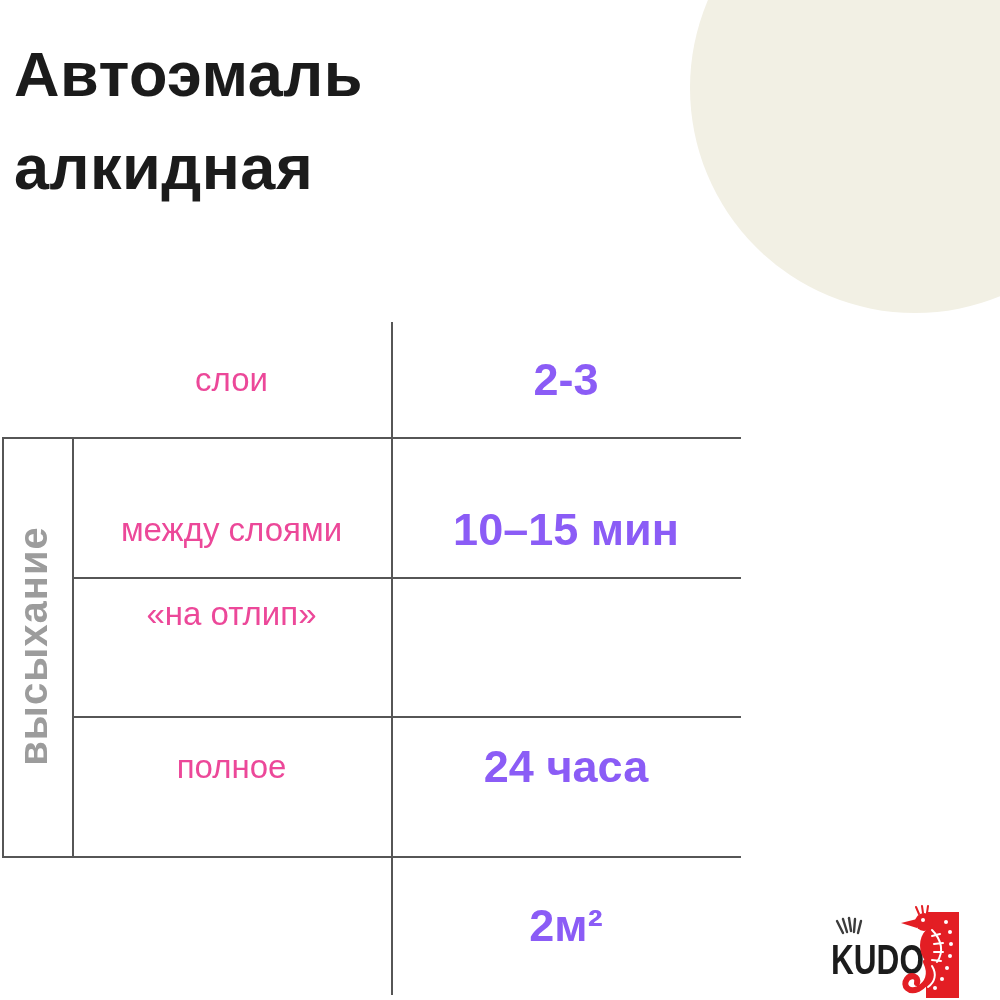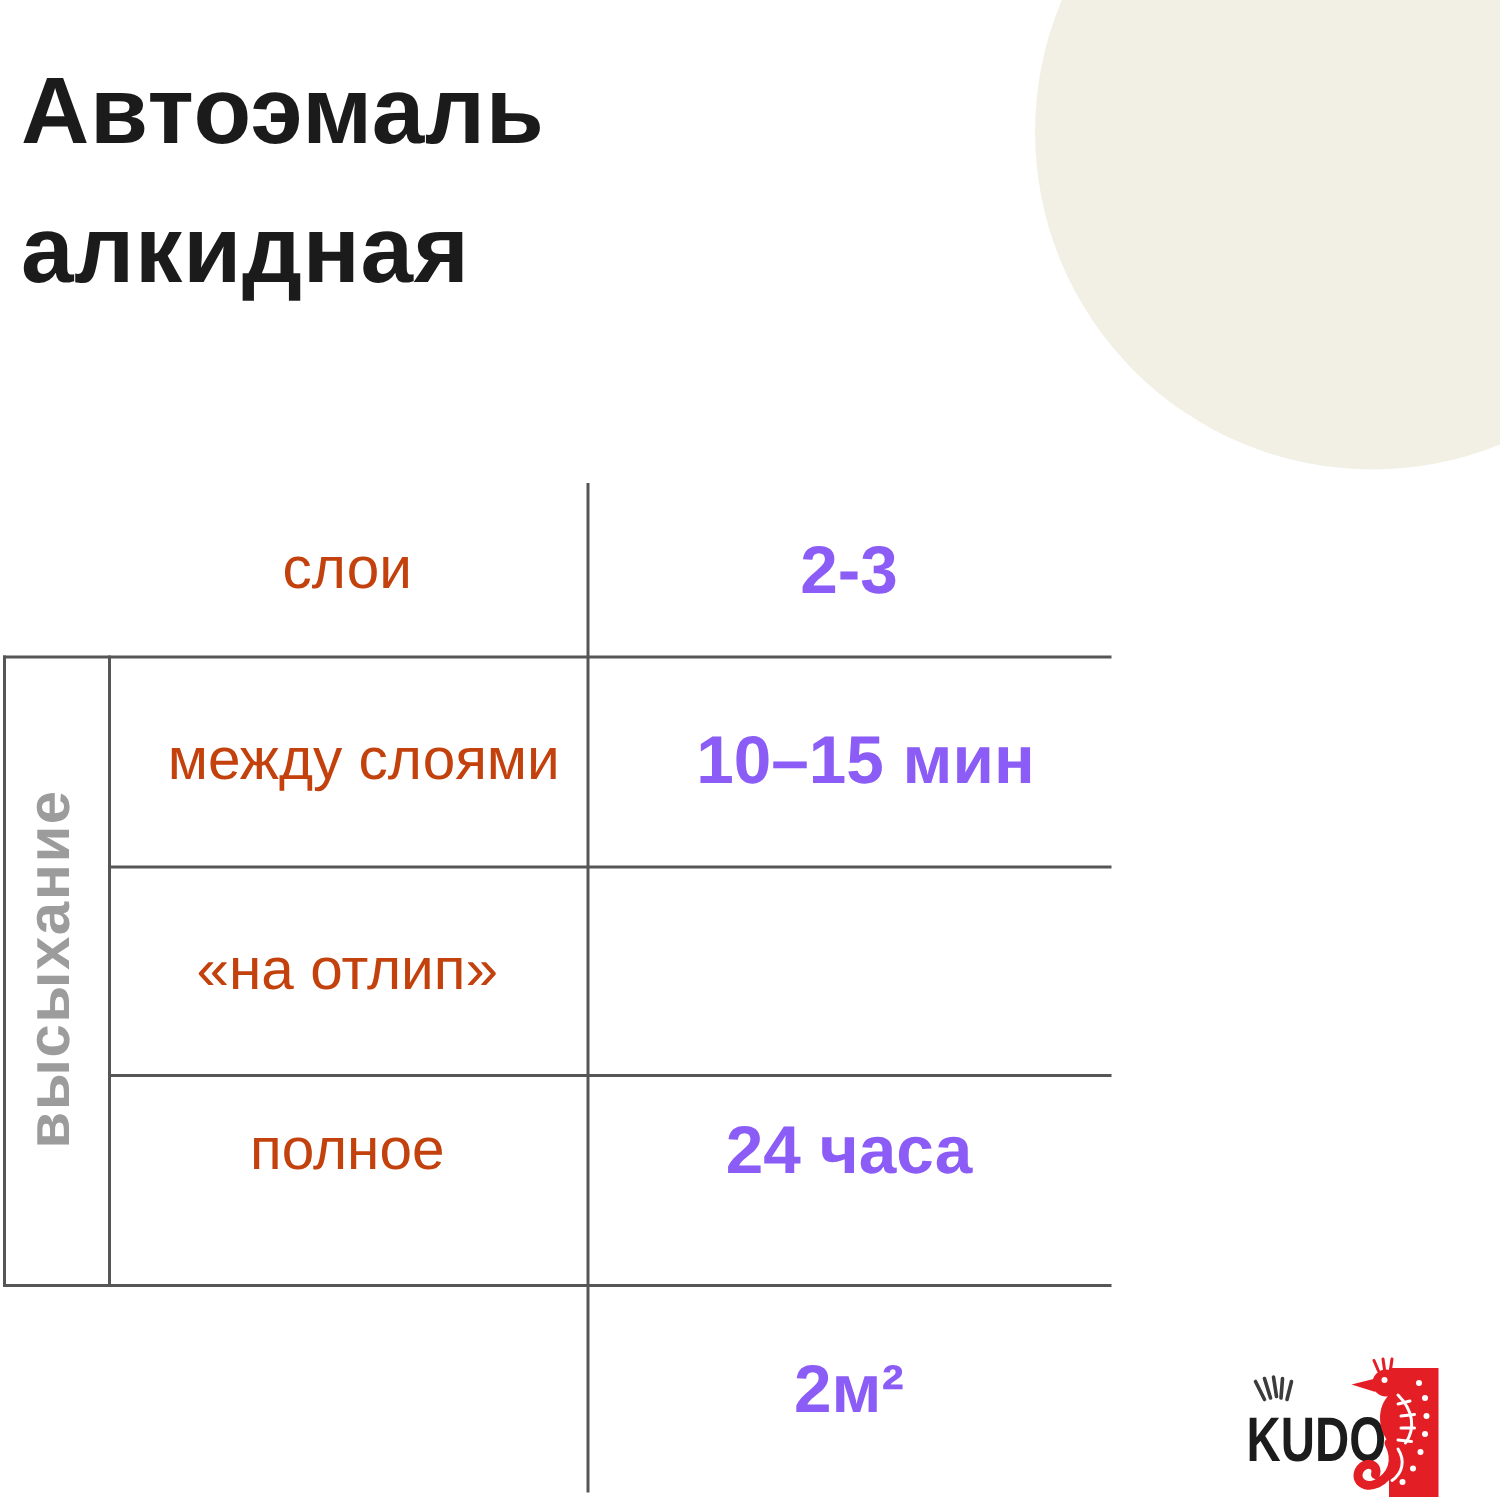--- a/index.html
+++ b/index.html
@@ -23,28 +23,28 @@
   .v-divider{left:391px;top:322px;width:2px;height:673px;}
   .h1{left:2px;top:437px;width:739px;height:2px;}
   .h2{left:72px;top:577px;width:669px;height:2px;}
   .h3{left:72px;top:716px;width:669px;height:2px;}
   .h4{left:2px;top:856px;width:739px;height:2px;}
   .bracket-outer{left:2px;top:437px;width:2px;height:421px;}
   .bracket-inner{left:72px;top:437px;width:2px;height:421px;}
   
   .row{position:absolute;left:0;width:741px;display:flex;}
   .row-1{top:322px;height:115px;}
-  .row-2{top:437px;height:140px;margin-left:11px;}
-  .row-3{top:577px;height:139px;}
+  .row-2{top:460px;height:140px;}
+  .row-3{top:544px;height:139px;}
   .row-4{top:716px;height:102px;}
   .row-5{top:856px;height:139px;}
   .cell-label{
     position:absolute;left:72px;width:319px;height:100%;
     display:flex;align-items:center;justify-content:center;
-    font-size:39px;color:#c2410c;font-weight:400;
+    font-size:33px;color:#ec4899;font-weight:400;
   }
   .cell-value{
     position:absolute;left:391px;width:350px;height:100%;
     display:flex;align-items:center;justify-content:center;
     font-size:45px;color:#8b5cf6;font-weight:700;
   }
   
   .group-label{
     position:absolute;left:-177px;top:624px;width:420px;height:44px;
     transform:rotate(-90deg);

